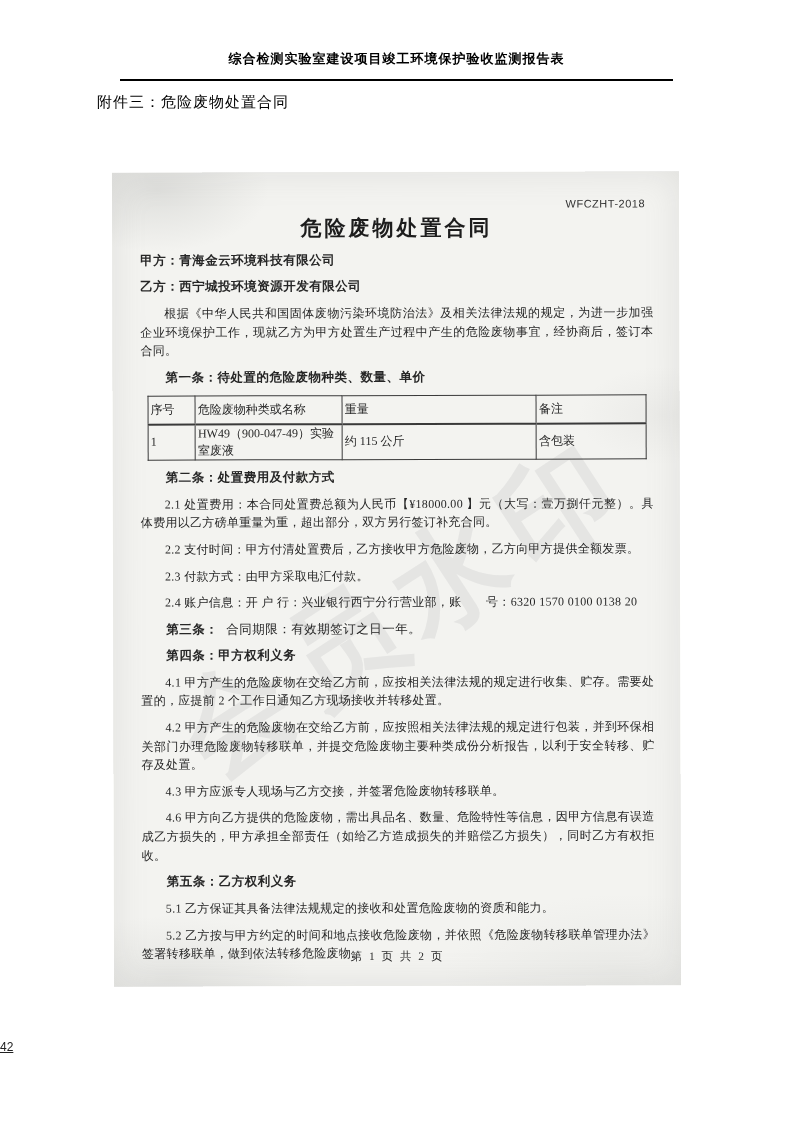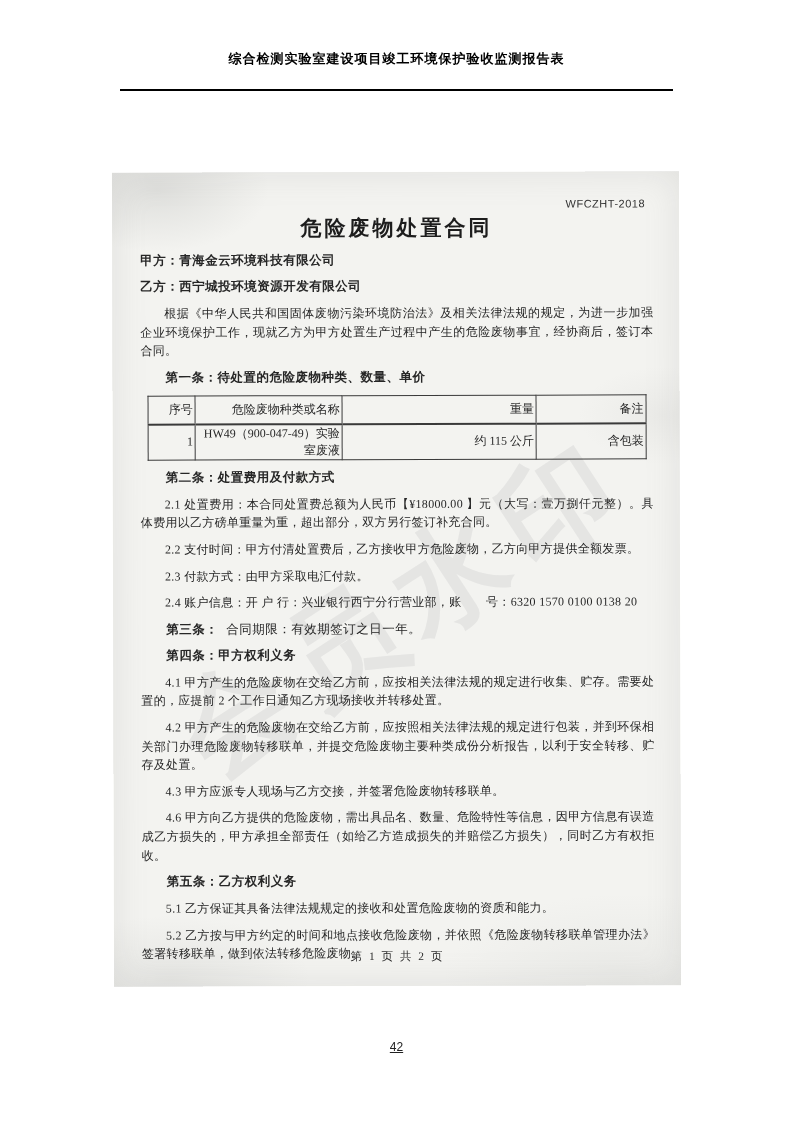--- a/index.html
+++ b/index.html
@@ -9,32 +9,32 @@
     background:#ffffff;
     font-family:"Liberation Sans",sans-serif;
     color:#111;
     overflow:hidden;
   }
   
   .report-header{
     position:absolute;top:50px;left:120px;width:553px;
     text-align:center;
     border-bottom:2px solid #000;
-    padding-bottom:21px;
+    padding-bottom:11px;
   }
   .report-header-title{
     font-size:13px;font-weight:bold;letter-spacing:1px;color:#000;
   }
   .attachment-heading{
     position:absolute;top:93px;left:97px;
     font-size:15px;color:#000;letter-spacing:1px;
   }
   .page-number{
     position:absolute;top:1040px;left:0;width:100%;
-    text-align:center;font-size:12px;color:#222;text-decoration:underline;
+    font-size:12px;color:#222;text-decoration:underline;
   }
   
   .scan{
     position:absolute;left:113px;top:172px;width:567px;height:814px;
     background:#f3f3f0;
     background-image:
       radial-gradient(ellipse 160px 90px at 8% 2%, rgba(150,152,150,0.22), transparent 70%),
       radial-gradient(ellipse 120px 70px at 97% 30%, rgba(160,160,158,0.10), transparent 70%),
       radial-gradient(ellipse 200px 90px at 10% 99%, rgba(150,152,150,0.14), transparent 70%),
       radial-gradient(ellipse 260px 120px at 90% 99%, rgba(165,168,165,0.12), transparent 70%);
@@ -82,40 +82,41 @@
   .clause-inline-rest{font-weight:normal;margin-left:8px;}
   
   .waste-table{
     width:calc(100% - 14px);
     margin:4px auto 6px auto;
     border-collapse:collapse;
     font-size:12px;
   }
   .waste-table th,.waste-table td{
     border:1px solid #3a3a3a;
-    text-align:right;
+    text-align:left;
     padding:0 2px;
   }
   .waste-table th{height:27px;font-weight:normal;border-bottom-width:2px;}
   .waste-table td{height:30px;}
   .scan-footer{
     position:absolute;bottom:22px;left:0;width:100%;
     text-align:center;font-size:11.5px;letter-spacing:2px;color:#2b2b2b;
     z-index:2;
   }
 </style>
 </head>
 <body>
 
 <div class="page">
 
   <div class="report-header">
     <div class="report-header-title">综合检测实验室建设项目竣工环境保护验收监测报告表</div>
   </div>
 
+  <div class="attachment-heading">附件三：危险废物处置合同</div>
 
   <div class="scan">
     <div class="watermark">会员水印</div>
 
     <div class="scan-inner">
       <div class="doc-code">WFCZHT-2018</div>
 
       <div class="contract-title">危险废物处置合同</div>
 
       <p class="party">甲方：青海金云环境科技有限公司</p>

